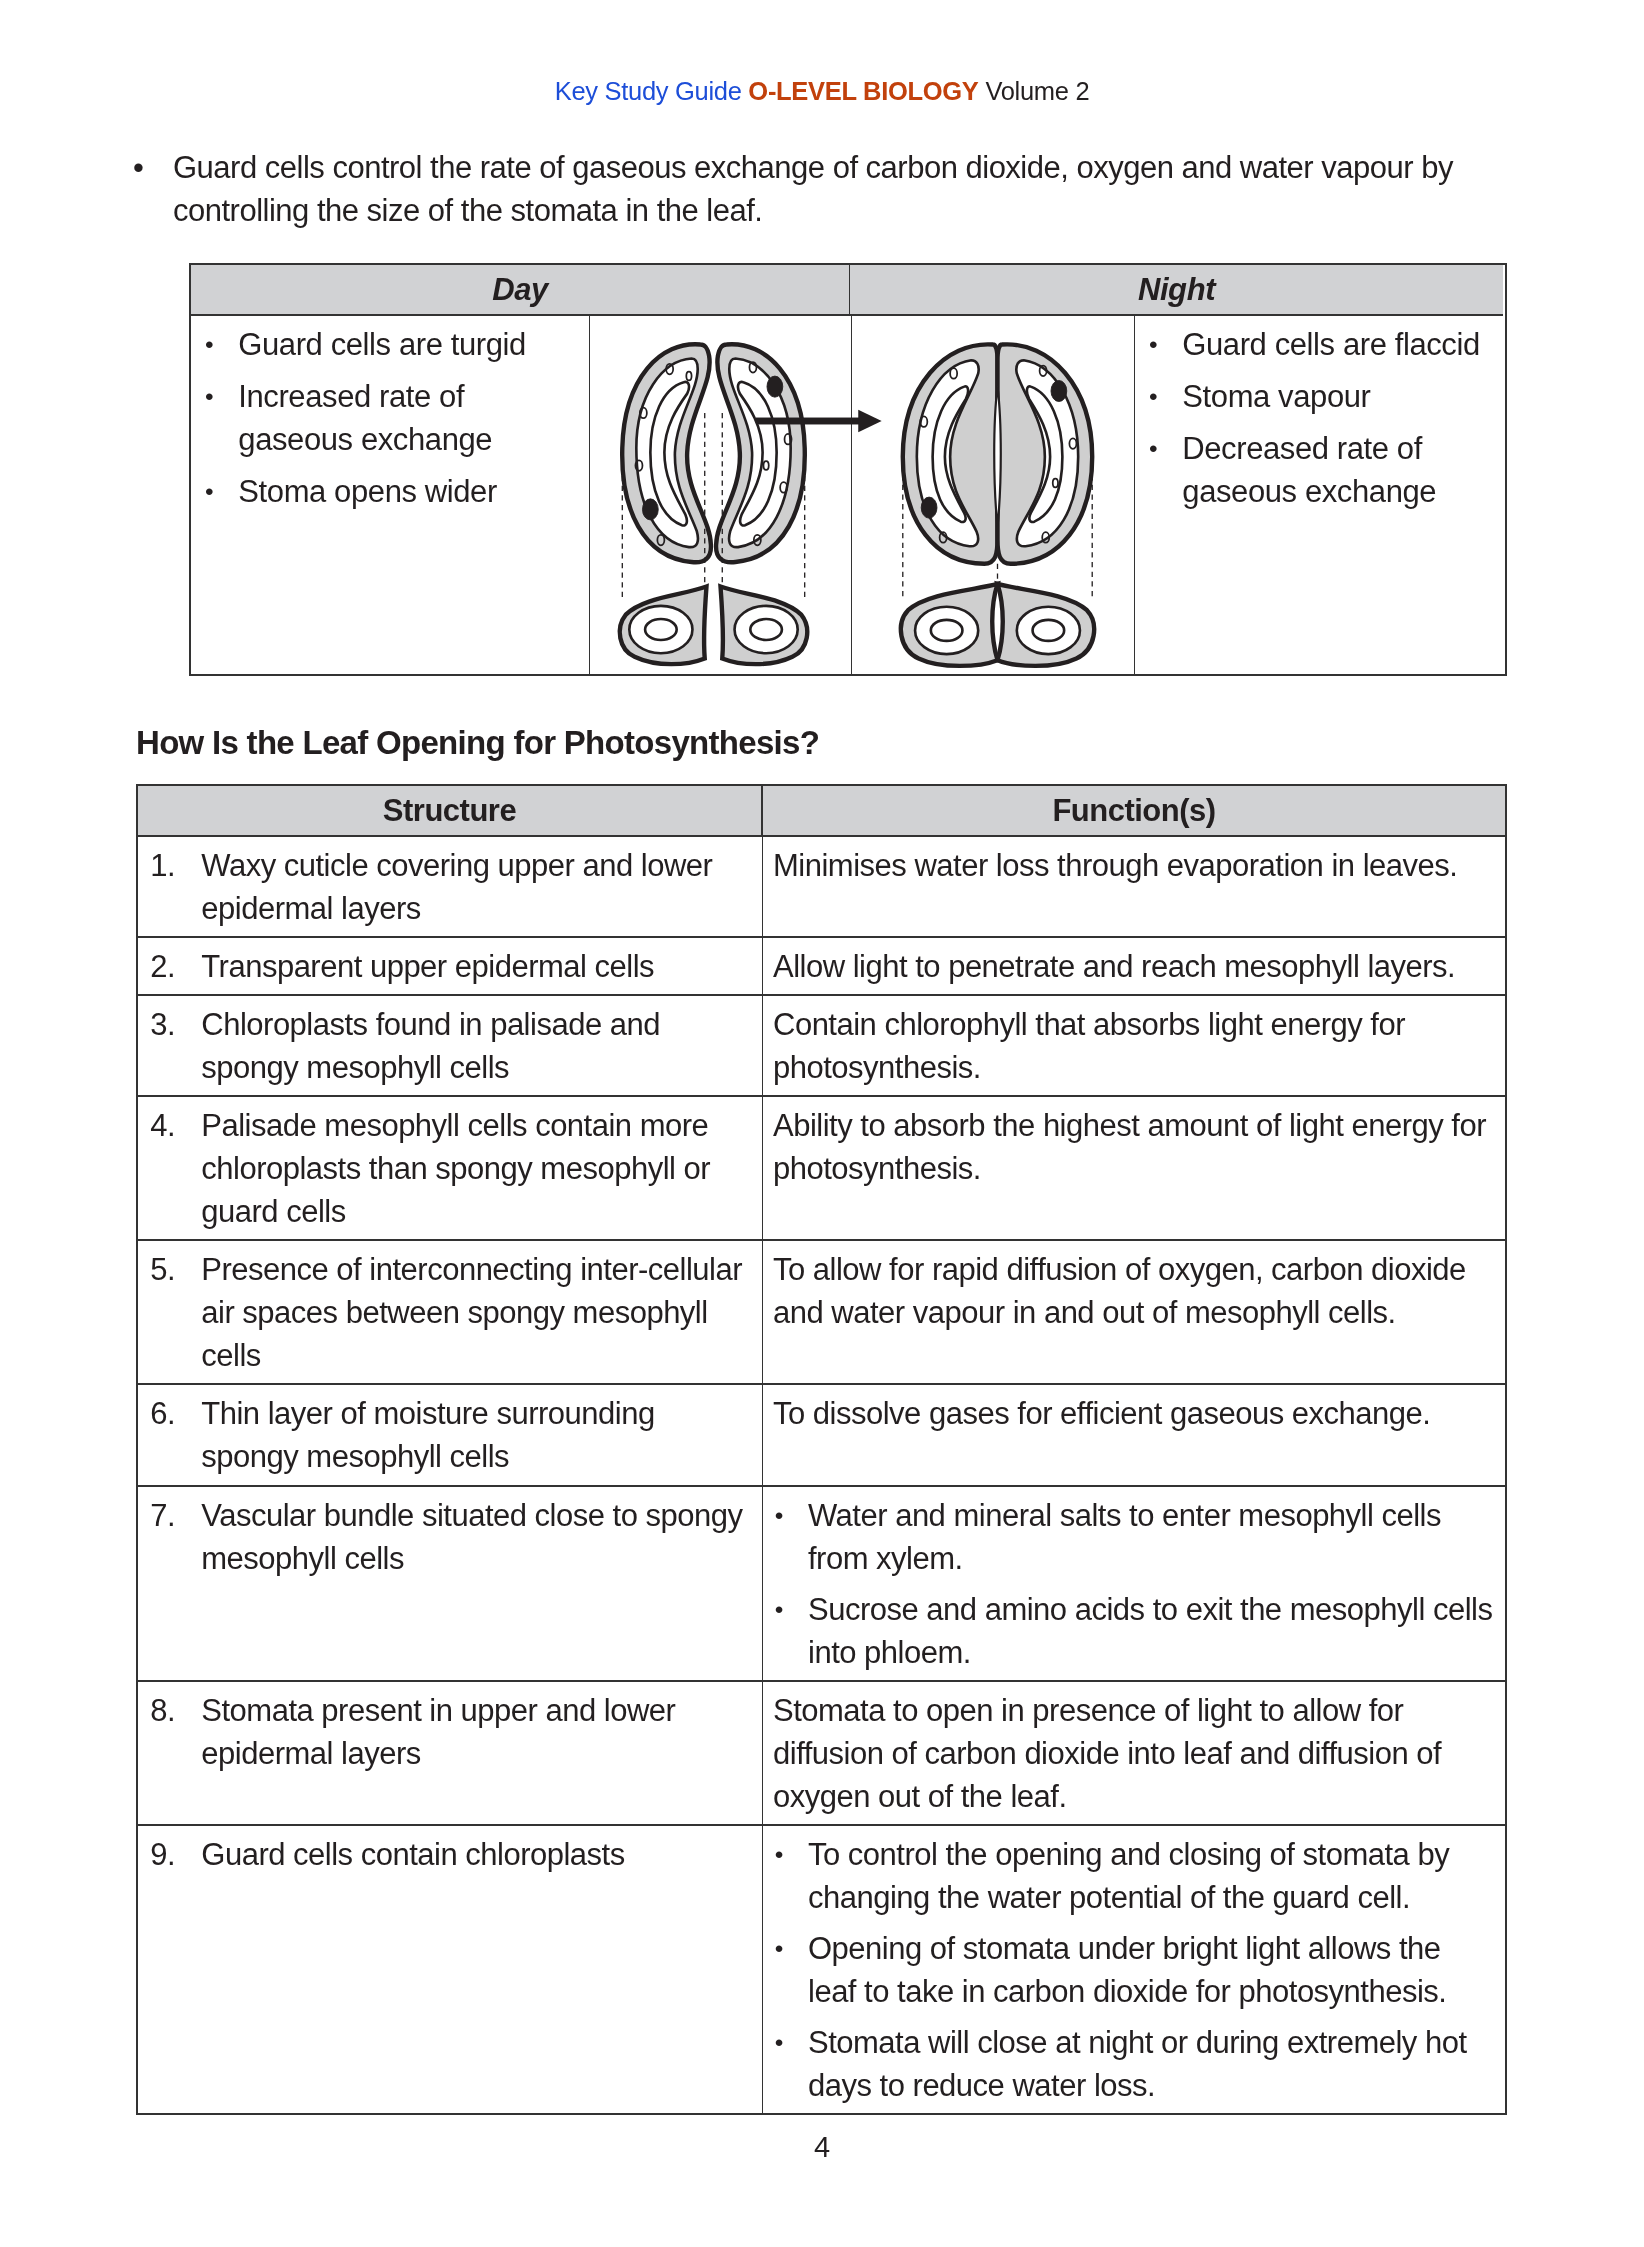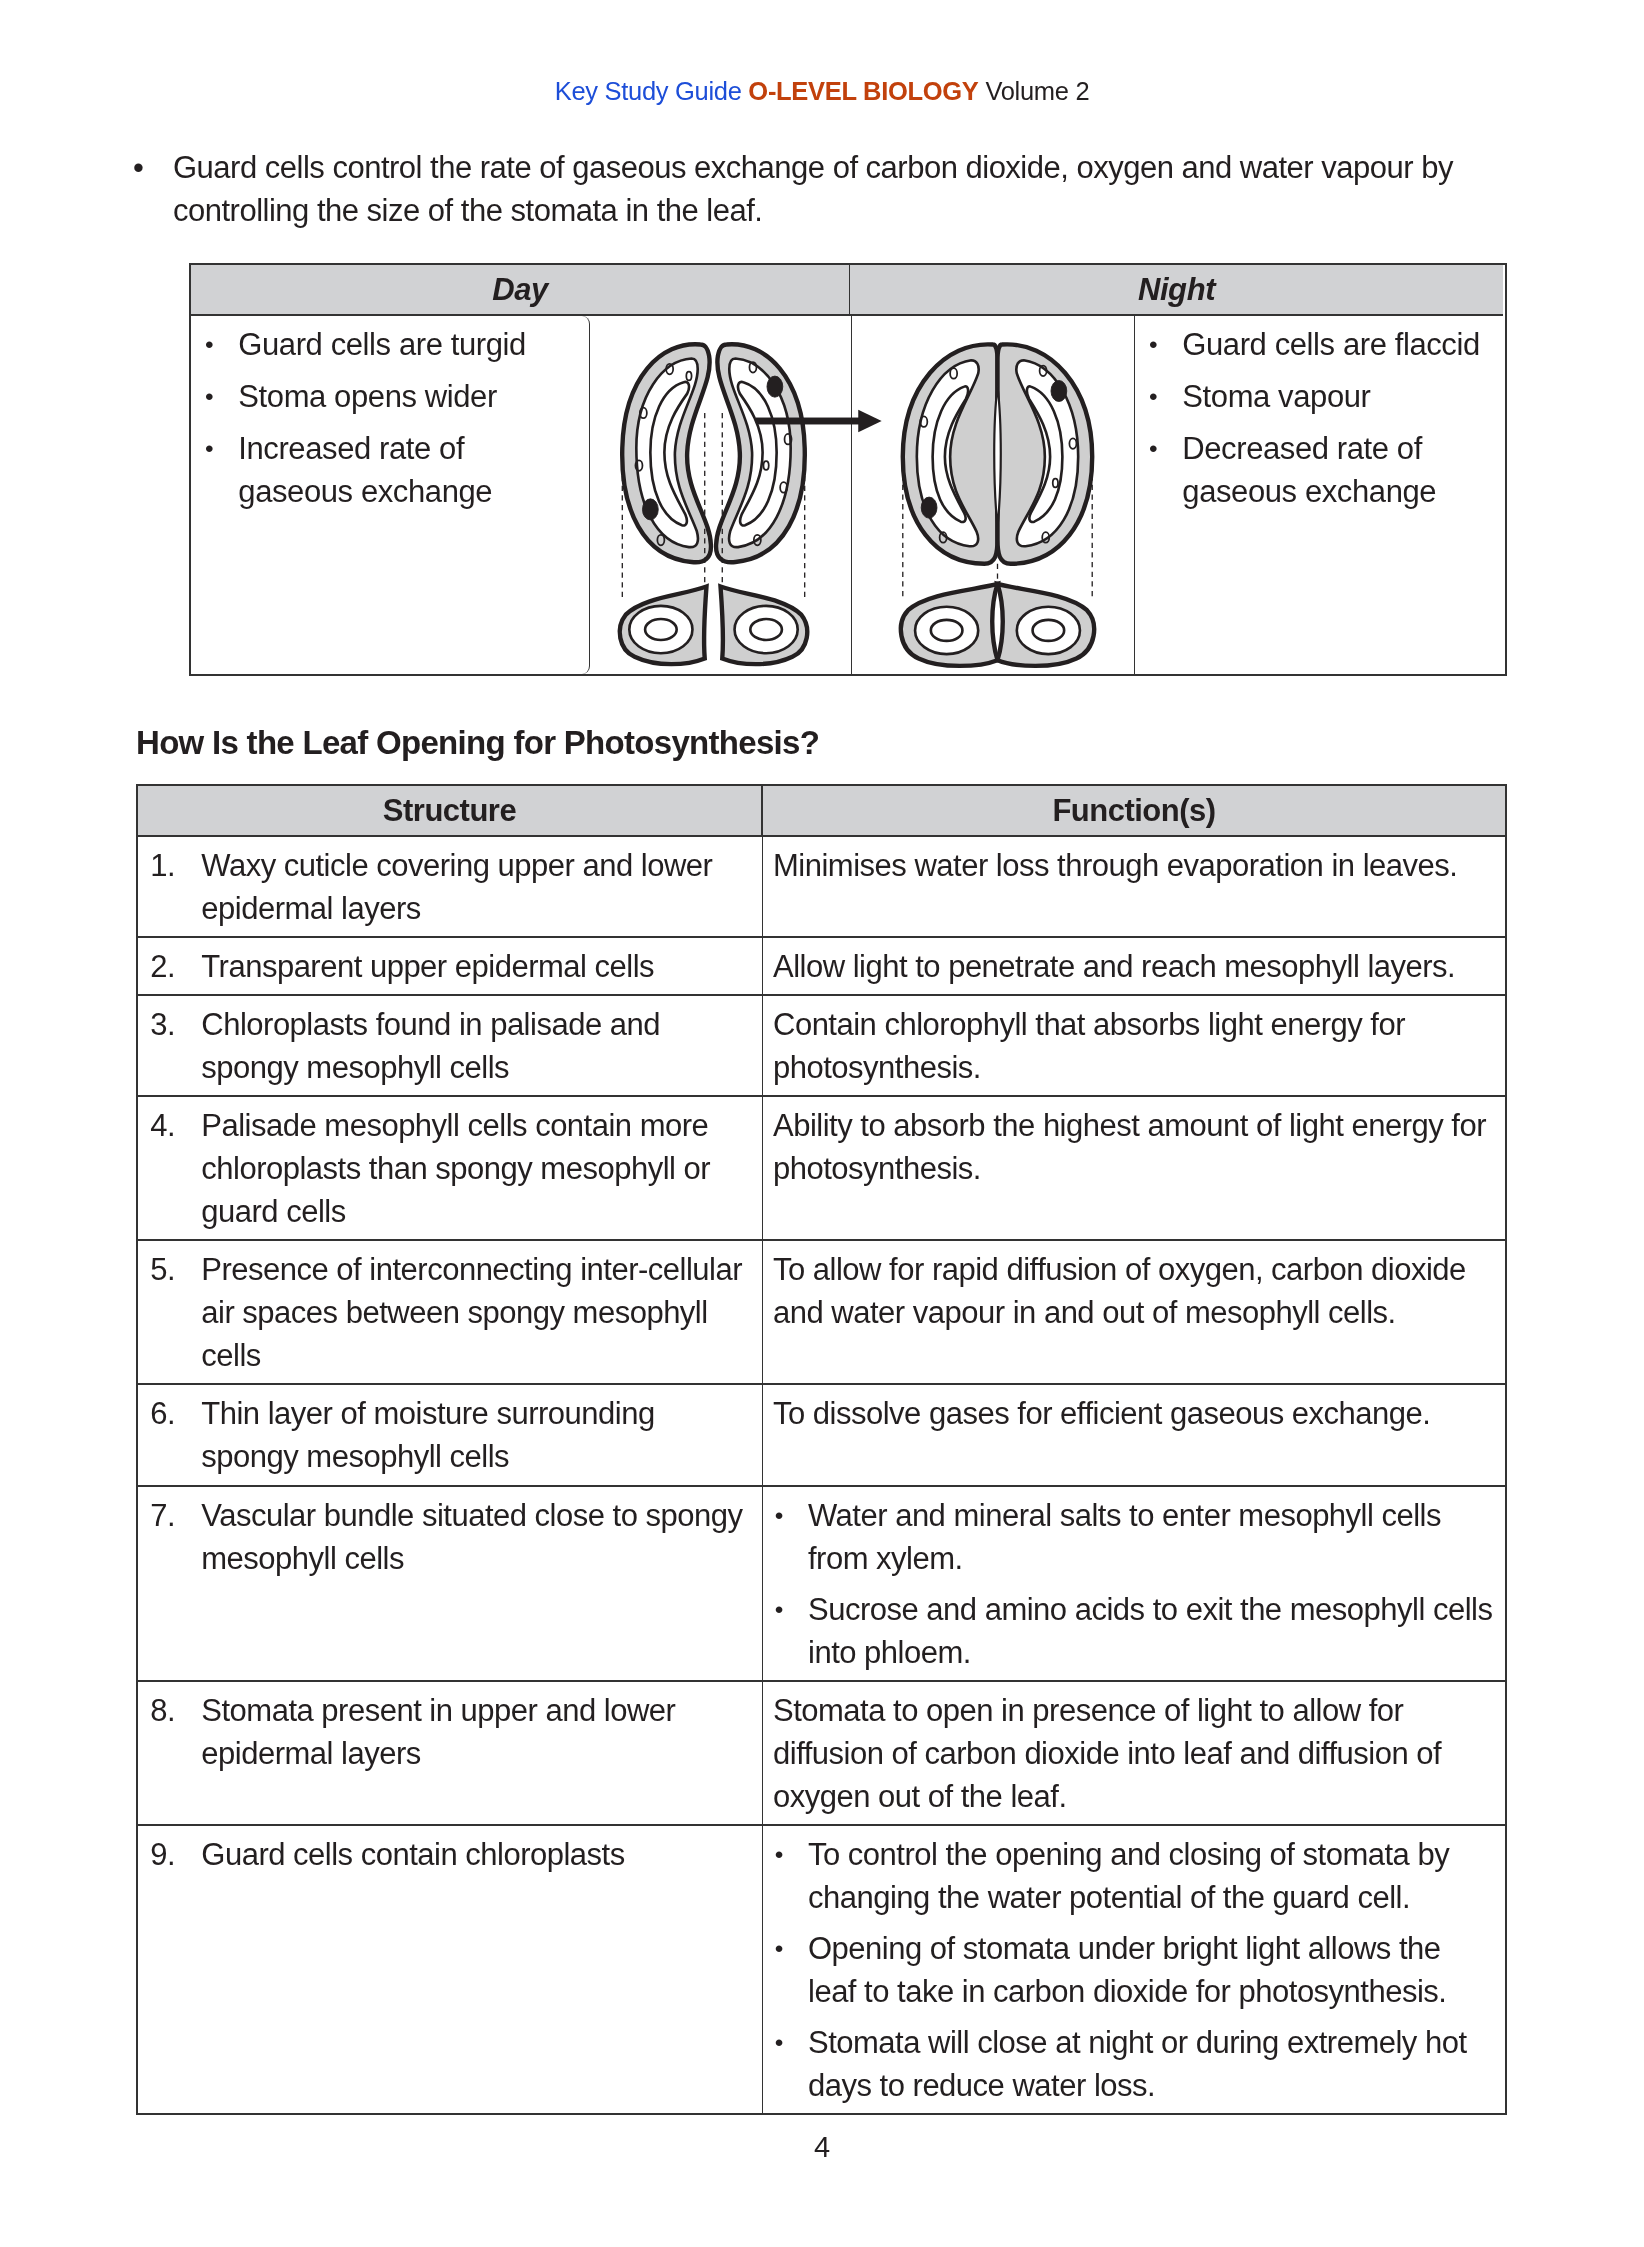--- a/index.html
+++ b/index.html
@@ -74,21 +74,21 @@
       font-style: italic;
     }
     .dn-head.day { left: 0; width: 659px; border-right: 1.8px solid #333; }
     .dn-head.night { left: 659px; width: 653px; }
     .dn-col {
       position: absolute;
       top: 51px;
       bottom: 0;
       box-sizing: border-box;
     }
-    .dn-col.day-text { left: 0; width: 399px; border-right: 1.8px solid #333; border-radius: 8px; }
+    .dn-col.day-text { left: 0; width: 399px; border-right: 1.8px solid #333; }
     .dn-col.day-img { left: 399px; width: 262px; border-right: 1.8px solid #333; }
     .dn-col.night-img { left: 661px; width: 283px; border-right: 1.8px solid #333; }
     .dn-col.night-text { left: 944px; width: 369px; }
     .dn-list {
       list-style: none;
       margin: 0;
       padding: 0;
       position: absolute;
       top: 7px;
       left: 12.3px;
@@ -204,22 +204,22 @@
   <span class="text">Guard cells control the rate of gaseous exchange of carbon dioxide, oxygen and water vapour by controlling the size of the stomata in the leaf.</span>
 </div>
 
 <div class="dn-table">
   <div class="dn-head day">Day</div>
   <div class="dn-head night">Night</div>
 
   <div class="dn-col day-text">
     <ul class="dn-list">
       <li>Guard cells are turgid</li>
+      <li>Increased rate of gaseous exchange</li>
       <li>Stoma opens wider</li>
-      <li>Increased rate of gaseous exchange</li>
     </ul>
   </div>
 
   <div class="dn-col day-img">
     <svg class="stoma-svg" style="left:17.6px;top:17.6px;" width="211" height="342" viewBox="0 0 240 390">
       <g stroke="#231f20" fill="none">
 
         <path d="M105,12 C60,8 18,50 16,130 C14,200 40,255 95,260 C110,262 118,255 117,240 C116,210 88,180 90,135 C92,90 120,55 115,25 C113,15 110,12 105,12 Z" fill="#cfcfcf" stroke-width="5"></path>
         <path d="M95,28 C62,30 32,70 32,130 C32,195 55,238 92,243 C102,244 104,236 101,225 C92,200 75,175 76,135 C78,95 102,65 102,40 C102,32 100,28 95,28 Z" fill="#fff" stroke-width="3"></path>
         <path d="M86,55 C62,62 48,95 48,135 C48,180 62,210 84,218 C90,220 91,213 88,206 C77,185 64,165 64,135 C64,105 80,82 90,68 C94,60 92,53 86,55 Z" fill="#fff" stroke-width="3"></path>

